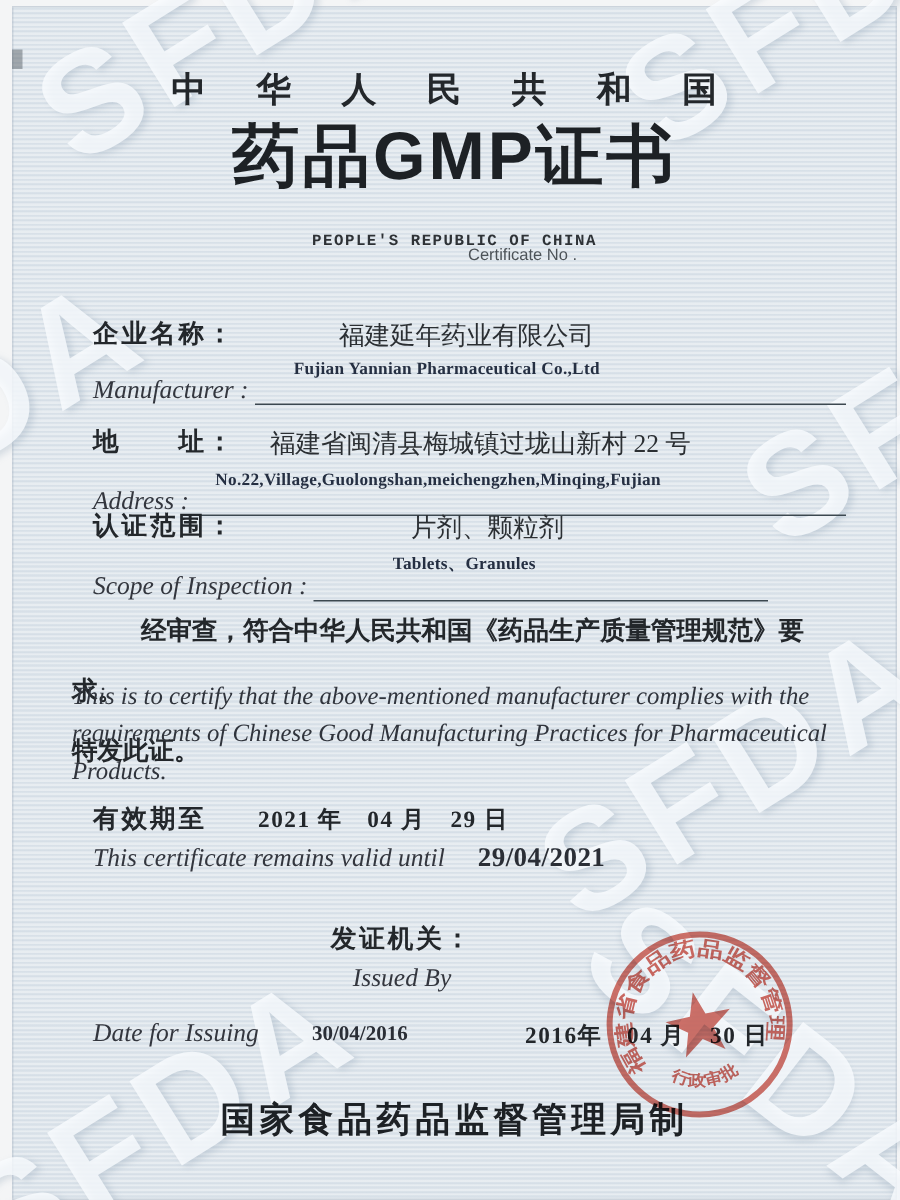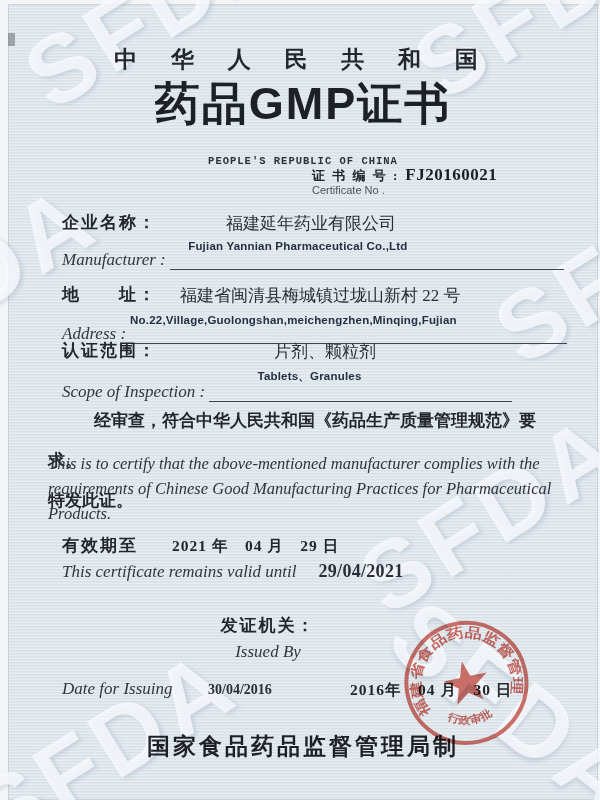--- a/index.html
+++ b/index.html
@@ -62,21 +62,21 @@
   .row-company .zh-value{position:absolute;left:164px;top:1px;}
   .row-addrzh{top:279px;left:54px;}
   .row-addrzh .zh-value{position:absolute;left:118px;top:1px;}
   .row-scopezh{top:335px;left:54px;}
   .row-scopezh .zh-value{position:absolute;left:212px;top:1px;}
   .enrow{display:flex;align-items:flex-end;}
   .en-label{font-style:italic;font-size:17px;color:#33363e;white-space:nowrap;padding-right:4px;}
   .fill-line{flex:1;border-bottom:1.4px solid #3c4850;text-align:center;}
   .fill-line .lv{
     display:inline-block;font-size:11.5px;font-weight:700;color:#252f42;
-    font-family:Liberation Sans, sans-serif;
+    font-family:Liberation Serif, serif;
     letter-spacing:.2px;padding-bottom:17px;white-space:nowrap;}
   .row-manu{top:232px;left:54px;right:34px;}
   .row-manu .fill-line{padding-right:138px;}
   .row-addr{top:306px;left:54px;right:34px;}
   .row-addr .fill-line{padding-right:110px;}
   .row-scope{top:362px;left:54px;width:450px;}
   .row-scope .fill-line{padding-right:102px;}
   .stmt-zh{top:397px;left:40px;right:34px;font-size:17px;font-weight:600;
            color:#23272b;line-height:40px;}
   .stmt-zh .ind{text-indent:46px;}
@@ -115,24 +115,20 @@
     <div class="wm wm-d">SFDA</div>
     <div class="wm wm-e">SFDA</div>
     <div class="wm wm-f">SFDA</div>
     <div class="wm wm-g">SFDA</div>
 
     <div class="blk c title">药品GMP证书</div>
     <div class="blk c country">中 华 人 民 共 和 国</div>
     <div class="blk c sub2">PEOPLE'S REPUBLIC OF CHINA</div>
 
     <div class="blk certno">
-      <div class="r1">
-        <span class="zh">证 书 编 号 :</span>
-        <span class="no">FJ20160021</span>
-      </div>
       <div class="en">Certificate No .</div>
     </div>
 
     <div class="blk row-company">
       <span class="zh-label">企业名称：</span>
       <span class="zh-value">福建延年药业有限公司</span>
     </div>
     <div class="blk enrow row-manu">
       <span class="en-label">Manufacturer :</span>
       <span class="fill-line">

